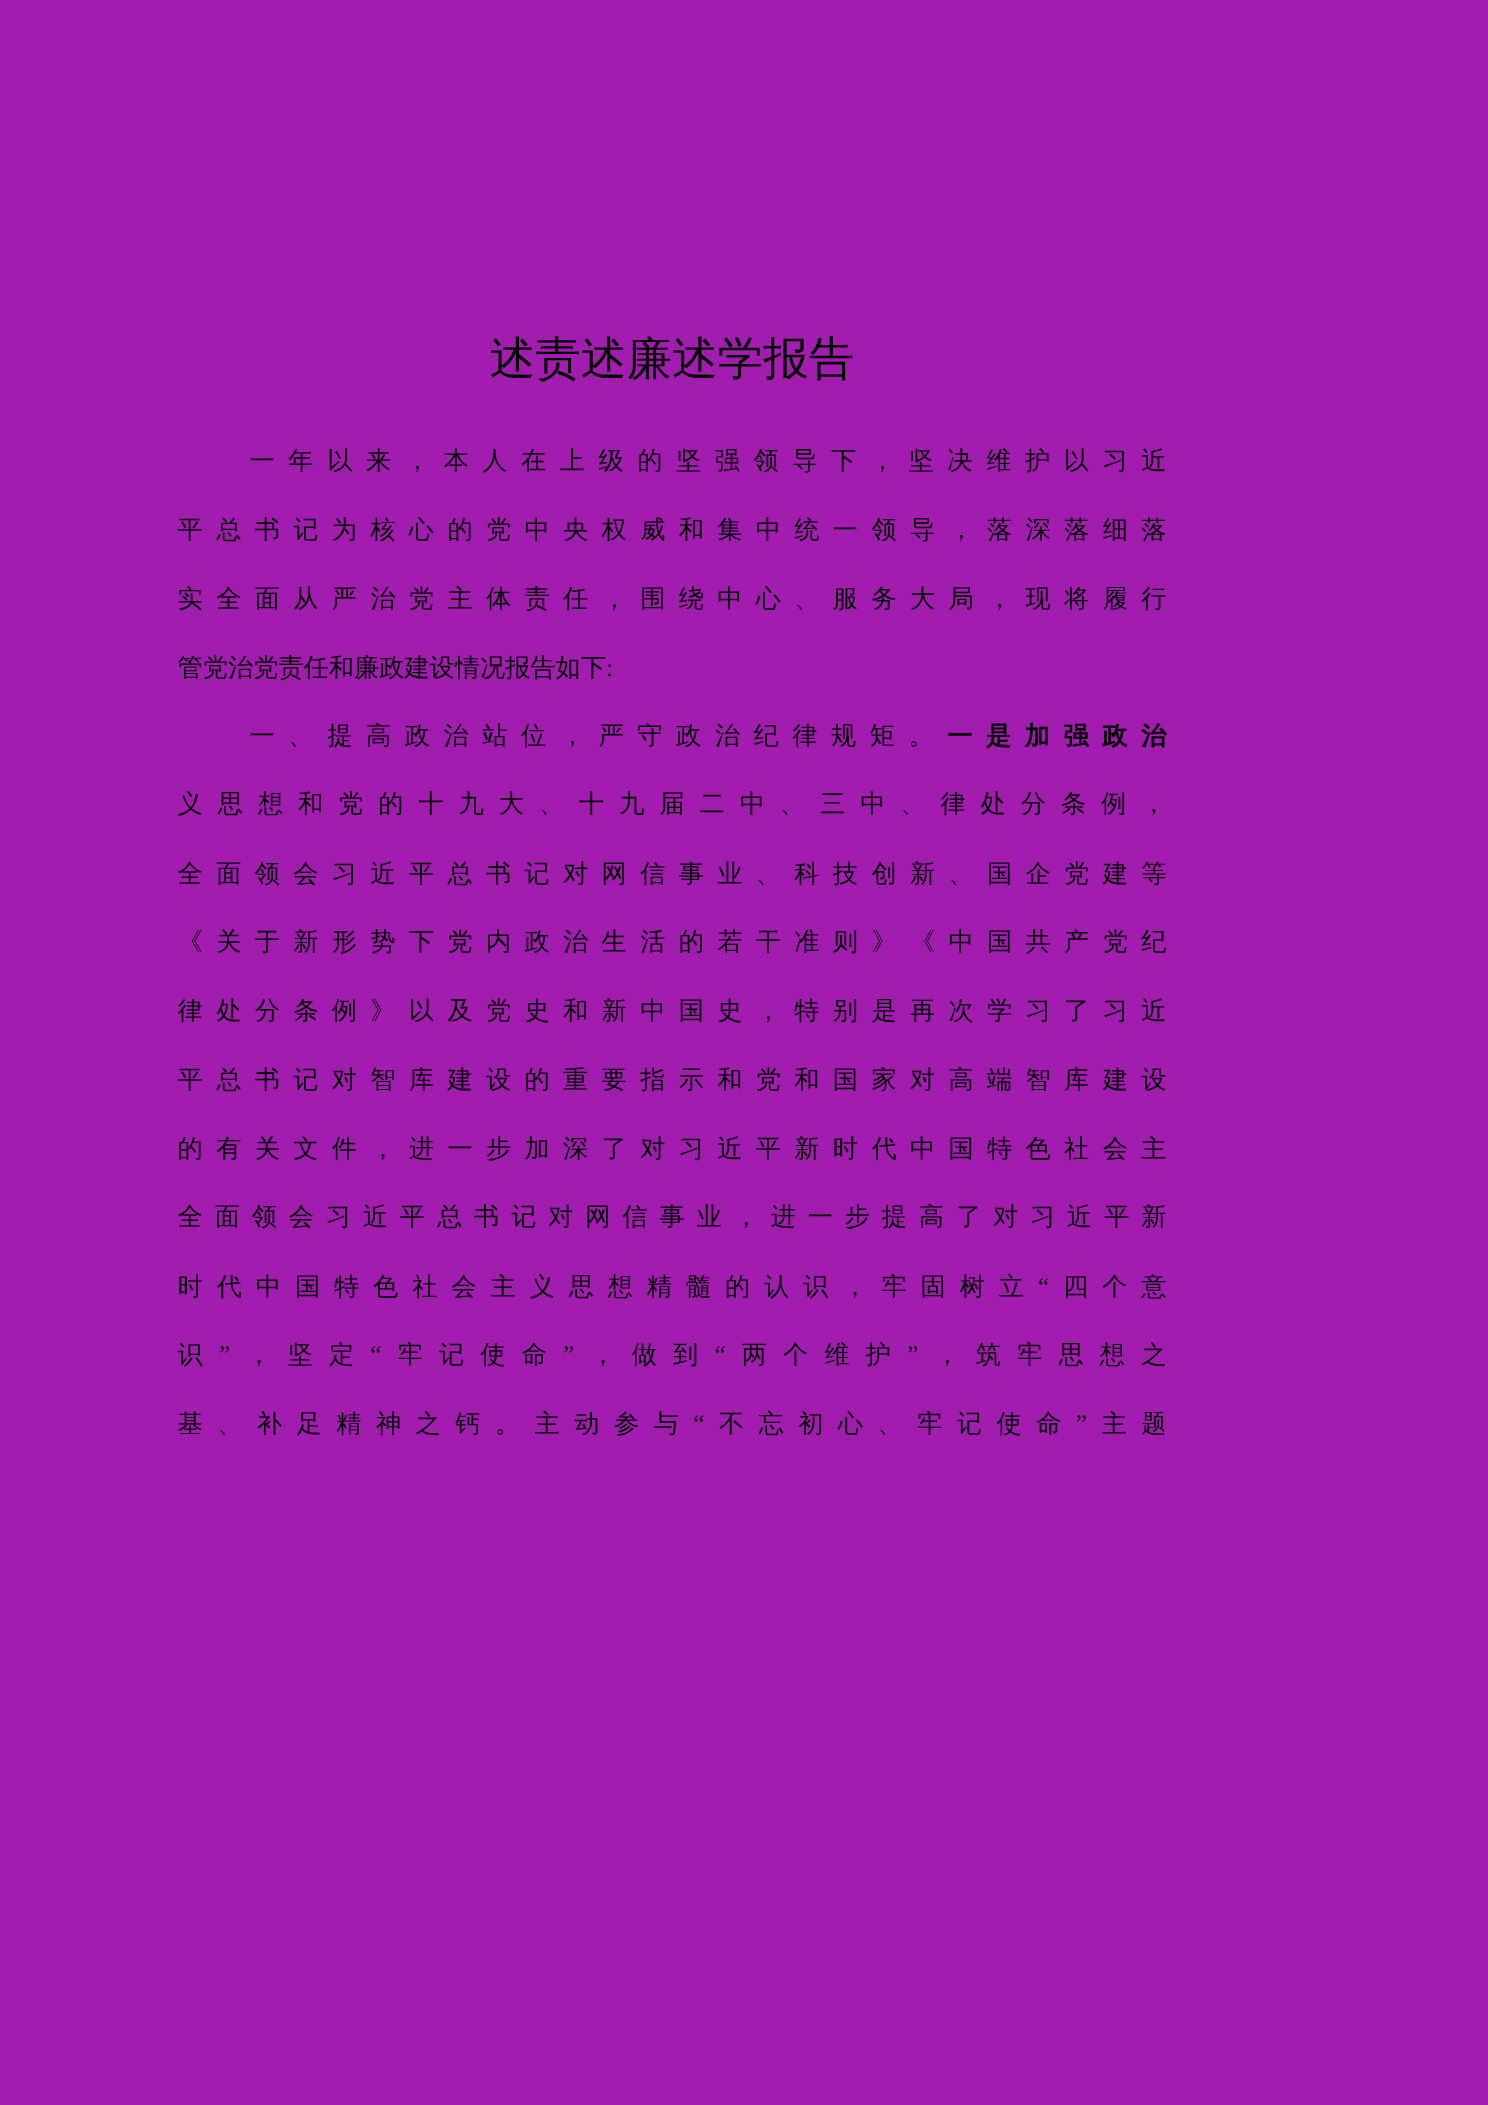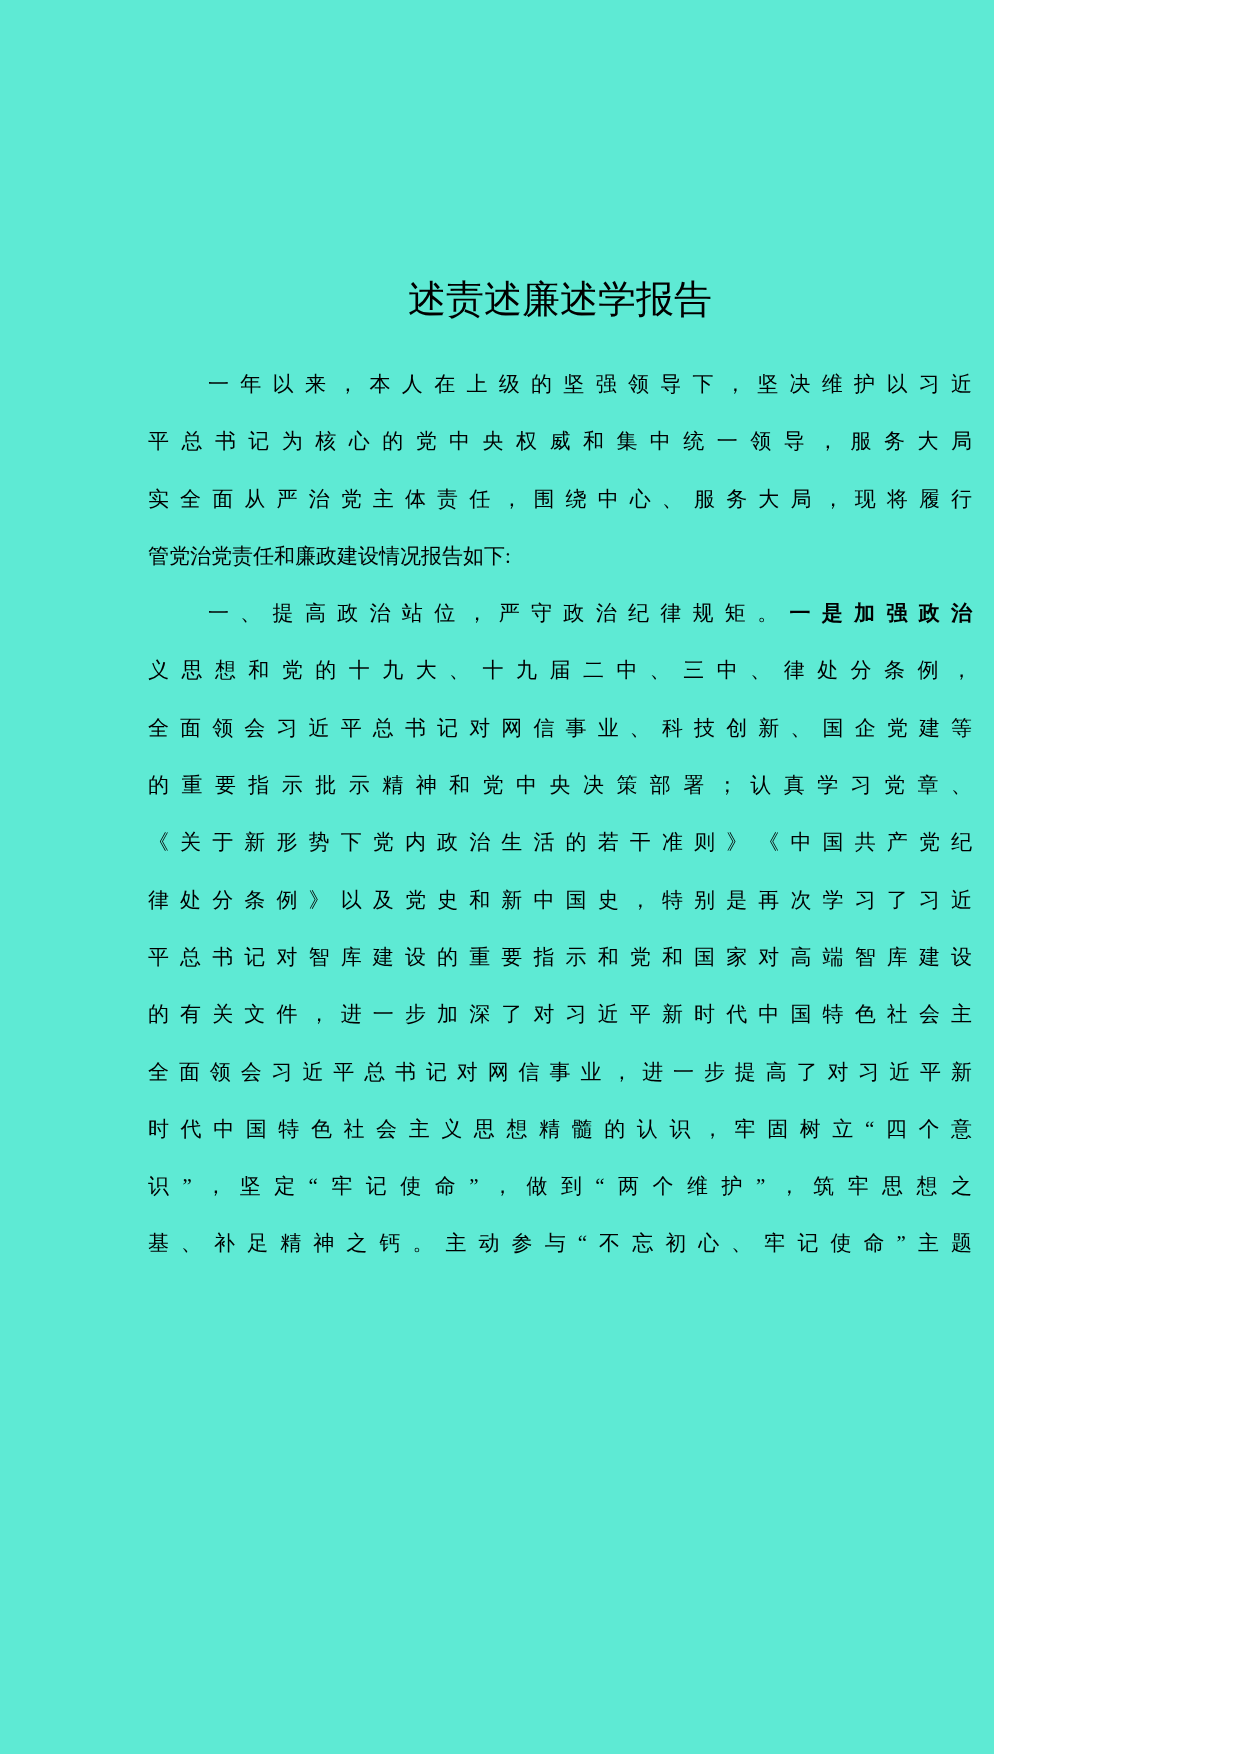--- a/index.html
+++ b/index.html
@@ -12,23 +12,23 @@
       height: 1754px;
       position: relative;
       overflow: hidden;
       font-family: "DejaVu Sans", "Liberation Sans", sans-serif;
       color: #000000;
     }
     .page {
       position: absolute;
       left: 0;
       top: 0;
-      width: 994px;
+      width: 1240px;
       height: 1754px;
-      background: #5eead4;
+      background: #a21caf;
     }
     .title {
       position: absolute;
       left: 0;
       width: 1120px;
       top: 272px;
       text-align: center;
       font-size: 38px;
       line-height: 54px;
       font-weight: normal;
@@ -66,30 +66,29 @@
 </head>
 <body>
 
 <div class="page">
   <h1 class="title">述责述廉述学报告</h1>
 
   <div class="body-text">
 
     <div>
       <span class="line indent"><span>一年以来，本人在上级的坚强领导下，坚决维护以习近</span></span>
-      <span class="line"><span>平总书记为核心的党中央权威和集中统一领导，服务大局</span></span>
+      <span class="line"><span>平总书记为核心的党中央权威和集中统一领导，落深落细落</span></span>
       <span class="line"><span>实全面从严治党主体责任，围绕中心、服务大局，现将履行</span></span>
       <span class="line last"><span>管党治党责任和廉政建设情况报告如下:</span></span>
     </div>
 
     <div>
       <span class="line indent"><span>一、提高政治站位，严守政治纪律规矩。</span><span class="bold">一是加强政治</span></span>
       <span class="line"><span>义思想和党的十九大、十九届二中、三中、律处分条例，</span></span>
       <span class="line"><span>全面领会习近平总书记对网信事业、科技创新、国企党建等</span></span>
-      <span class="line"><span>的重要指示批示精神和党中央决策部署；认真学习党章、</span></span>
       <span class="line"><span>《关于新形势下党内政治生活的若干准则》《中国共产党纪</span></span>
       <span class="line"><span>律处分条例》以及党史和新中国史，特别是再次学习了习近</span></span>
       <span class="line"><span>平总书记对智库建设的重要指示和党和国家对高端智库建设</span></span>
       <span class="line"><span>的有关文件，进一步加深了对习近平新时代中国特色社会主</span></span>
       <span class="line"><span>全面领会习近平总书记对网信事业，进一步提高了对习近平新</span></span>
       <span class="line"><span>时代中国特色社会主义思想精髓的认识，牢固树立“四个意</span></span>
       <span class="line"><span>识”，坚定“牢记使命”，做到“两个维护”，筑牢思想之</span></span>
       <span class="line"><span>基、补足精神之钙。主动参与“不忘初心、牢记使命”主题</span></span>
     </div>
   </div>

